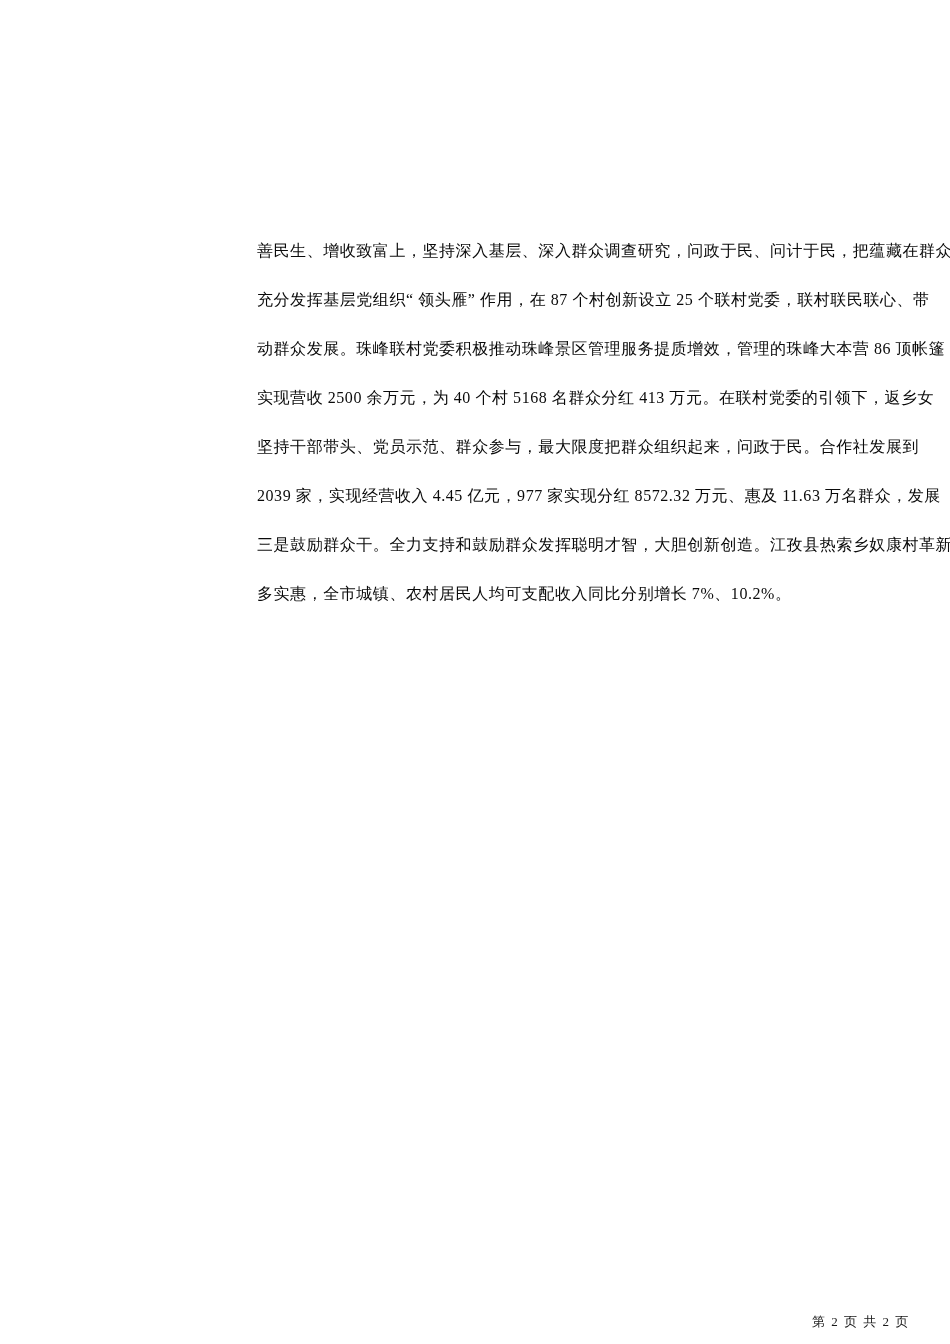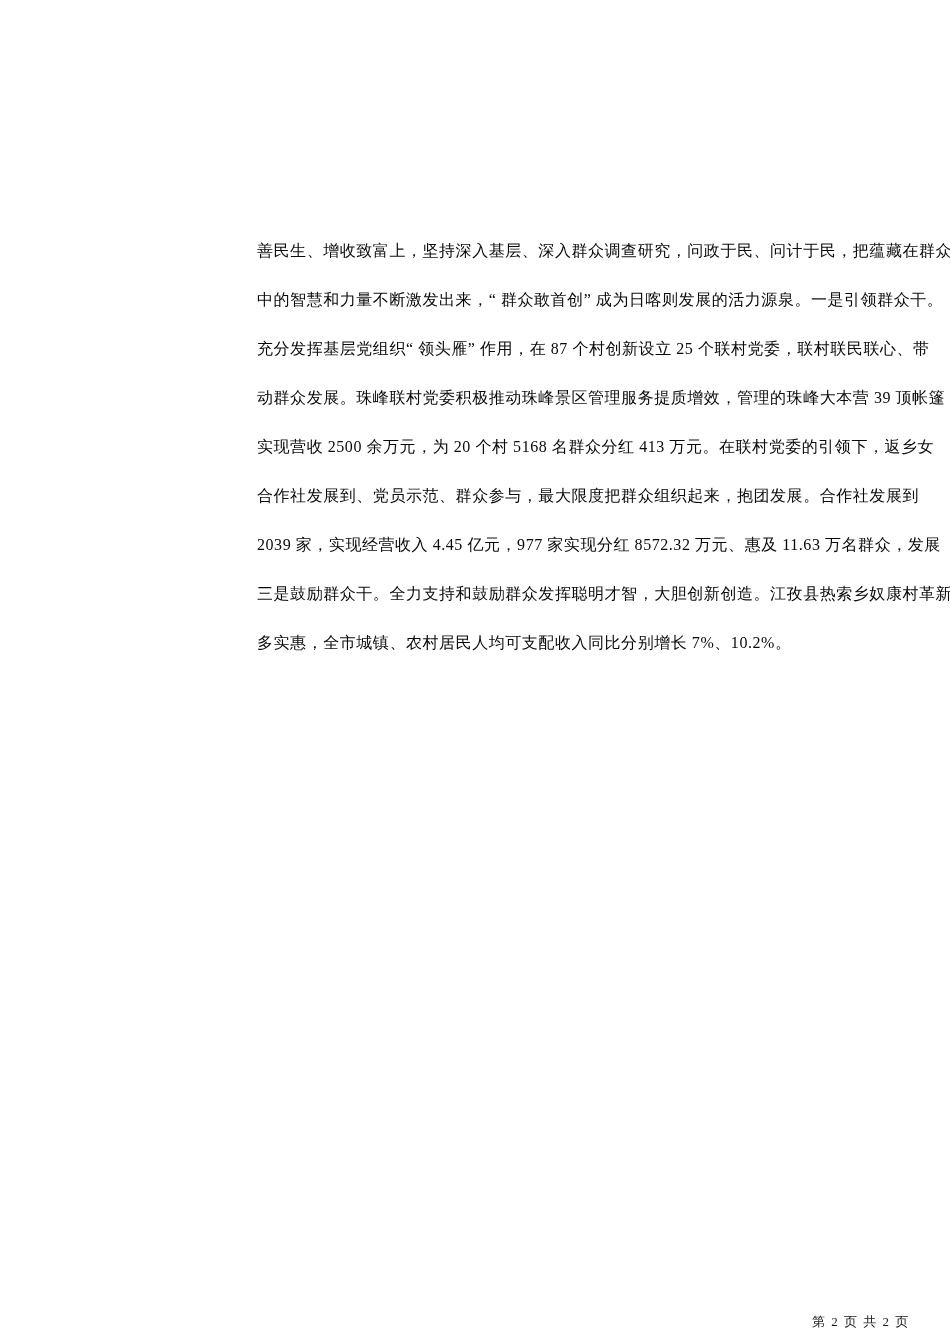--- a/index.html
+++ b/index.html
@@ -45,25 +45,24 @@
     white-space: nowrap;
   }
 </style>
 </head>
 <body>
 
 <div class="page">
 
   <div class="body-text">
     <div class="text-line">善民生、增收致富上，坚持深入基层、深入群众调查研究，问政于民、问计于民，把蕴藏在群众</div>
-    <div class="text-line">中的智慧和力量不断激发出来，“ 群众敢首创” 成为日喀则发展的活力源泉。一是引领群众干。</div>
     <div class="text-line">充分发挥基层党组织“ 领头雁” 作用，在 87 个村创新设立 25 个联村党委，联村联民联心、带</div>
-    <div class="text-line">动群众发展。珠峰联村党委积极推动珠峰景区管理服务提质增效，管理的珠峰大本营 39 顶帐篷</div>
-    <div class="text-line">实现营收 2500 余万元，为 20 个村 5168 名群众分红 413 万元。在联村党委的引领下，返乡女</div>
-    <div class="text-line">合作社发展到、党员示范、群众参与，最大限度把群众组织起来，抱团发展。合作社发展到</div>
+    <div class="text-line">动群众发展。珠峰联村党委积极推动珠峰景区管理服务提质增效，管理的珠峰大本营 86 顶帐篷</div>
+    <div class="text-line">实现营收 2500 余万元，为 40 个村 5168 名群众分红 413 万元。在联村党委的引领下，返乡女</div>
+    <div class="text-line">坚持干部带头、党员示范、群众参与，最大限度把群众组织起来，问政于民。合作社发展到</div>
     <div class="text-line">2039 家，实现经营收入 4.45 亿元，977 家实现分红 8572.32 万元、惠及 11.63 万名群众，发展</div>
     <div class="text-line">三是鼓励群众干。全力支持和鼓励群众发挥聪明才智，大胆创新创造。江孜县热索乡奴康村革新</div>
     <div class="text-line">多实惠，全市城镇、农村居民人均可支配收入同比分别增长 7%、10.2%。</div>
   </div>
 
   <div class="page-footer">第 2 页 共 2 页</div>
 
 </div>
 
 </body></html>

